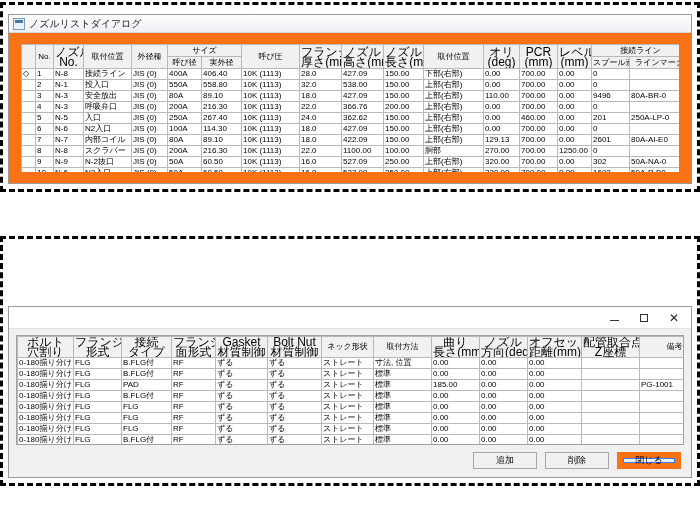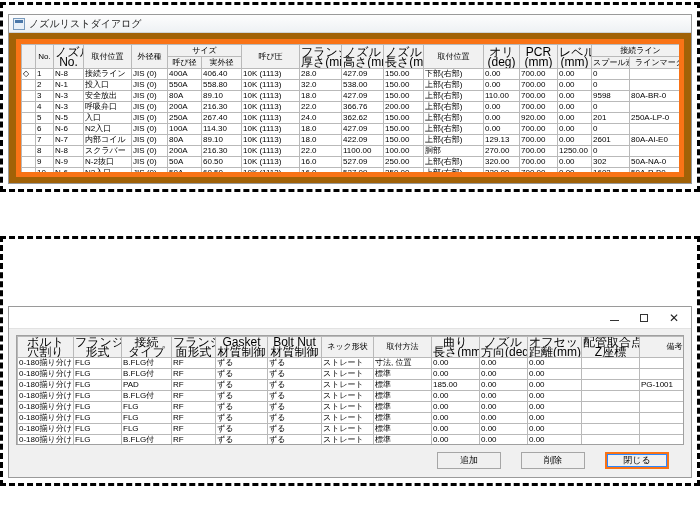--- a/index.html
+++ b/index.html
@@ -16,21 +16,21 @@
     background: #ffffff;
   }
 
   
   .win-top {
     position: absolute;
     left: 8px;
     top: 14px;
     width: 684px;
     height: 170px;
-    background: #a16207;
+    background: #f97316;
     border: 1px solid #9a9a9a;
     box-sizing: border-box;
   }
   .titlebar {
     height: 18px;
     background: linear-gradient(#fdfdfd, #eef1f4);
     border-bottom: 1px solid #cfd4d8;
     display: flex;
     align-items: center;
     padding: 0 4px;
@@ -145,40 +145,40 @@
     right: 7px;
     height: 110px;
     background: #ffffff;
     border: 1px solid #a0a0a0;
     overflow: hidden;
     box-sizing: border-box;
   }
 
   .btnrow {
     position: absolute;
-    right: 22px;
+    right: 10px;
     bottom: 8px;
     display: flex;
-    gap: 20px;
+    gap: 8px;
     border-radius: 7px;
   }
   .btn {
     width: 64px;
     height: 17px;
     font-size: 9px;
     background: #f0f0f0;
     border: 1px solid #a6a6a6;
     display: flex;
     align-items: center;
     justify-content: center;
     color: #000;
     box-sizing: border-box;
   }
   .btn.focus {
-    border: 2px solid #f97316;
+    border: 6px solid #f97316;
     box-shadow: 0 0 0 1px #2a86ff inset;
   }
 
   
   .dash {
     position: absolute;
     border: 3px dashed #000;
     pointer-events: none;
     box-sizing: border-box;
   }
@@ -289,21 +289,21 @@
             <td class="ctr">80A</td>
             <td class="num">89.10</td>
             <td>10K (1113)</td>
             <td class="num">18.0</td>
             <td class="num">427.09</td>
             <td class="num">150.00</td>
             <td>上部(右部)</td>
             <td class="num">110.00</td>
             <td class="num">700.00</td>
             <td class="num">0.00</td>
-            <td>9598</td>
+            <td>9496</td>
             <td>80A-BR-0</td>
           </tr>
           <tr>
             <td class="rowmark"></td>
             <td class="num">4</td>
             <td>N-3</td>
             <td>呼吸弁口</td>
             <td>JIS (0)</td>
             <td class="ctr">200A</td>
             <td class="num">216.30</td>
@@ -325,21 +325,21 @@
             <td>入口</td>
             <td>JIS (0)</td>
             <td class="ctr">250A</td>
             <td class="num">267.40</td>
             <td>10K (1113)</td>
             <td class="num">24.0</td>
             <td class="num">362.62</td>
             <td class="num">150.00</td>
             <td>上部(右部)</td>
             <td class="num">0.00</td>
-            <td class="num">920.00</td>
+            <td class="num">460.00</td>
             <td class="num">0.00</td>
             <td>201</td>
             <td>250A-LP-0</td>
           </tr>
           <tr>
             <td class="rowmark"></td>
             <td class="num">6</td>
             <td>N-6</td>
             <td>N2入口</td>
             <td>JIS (0)</td>

